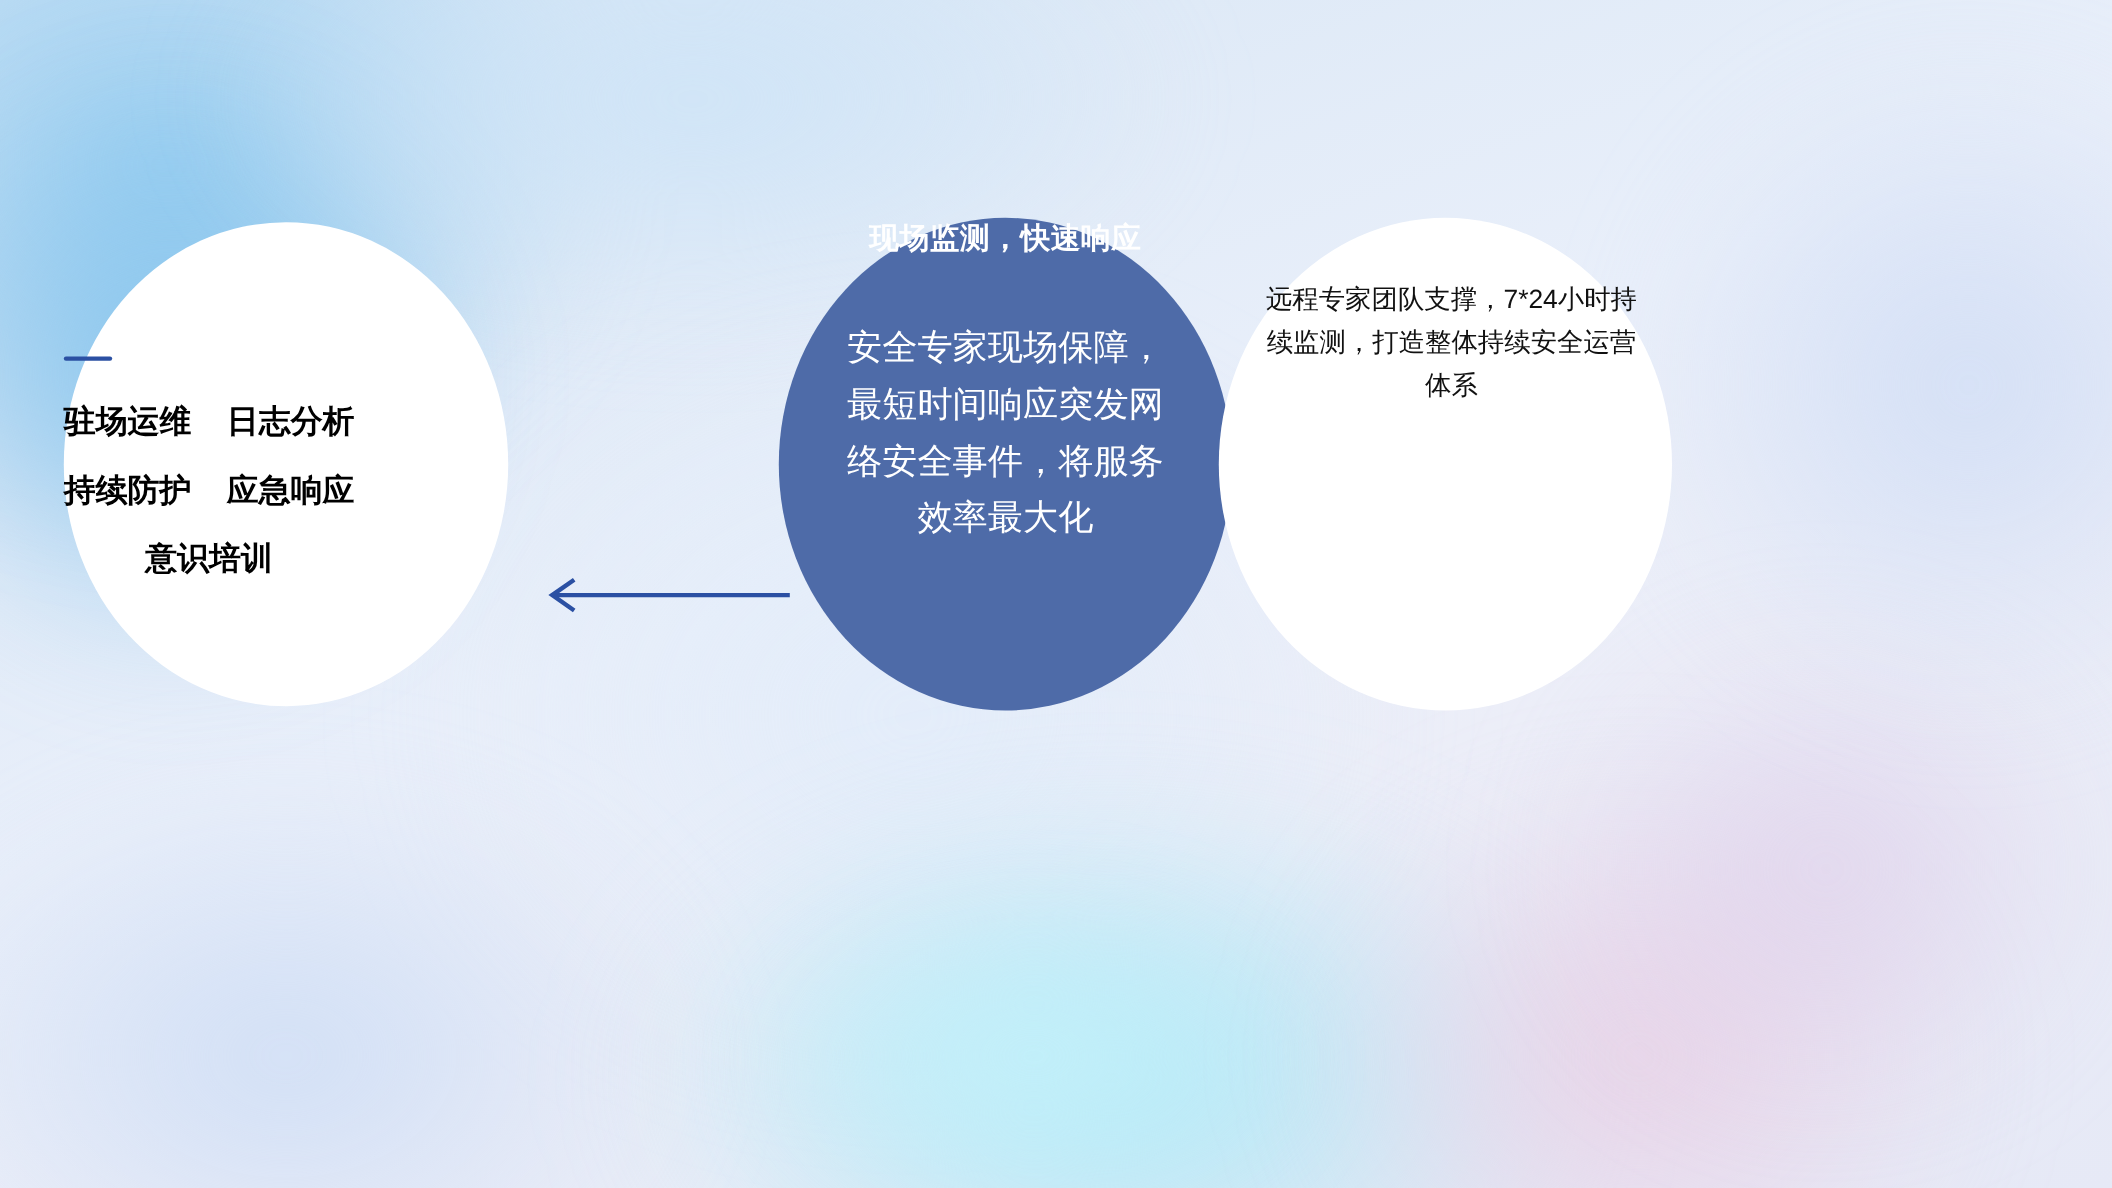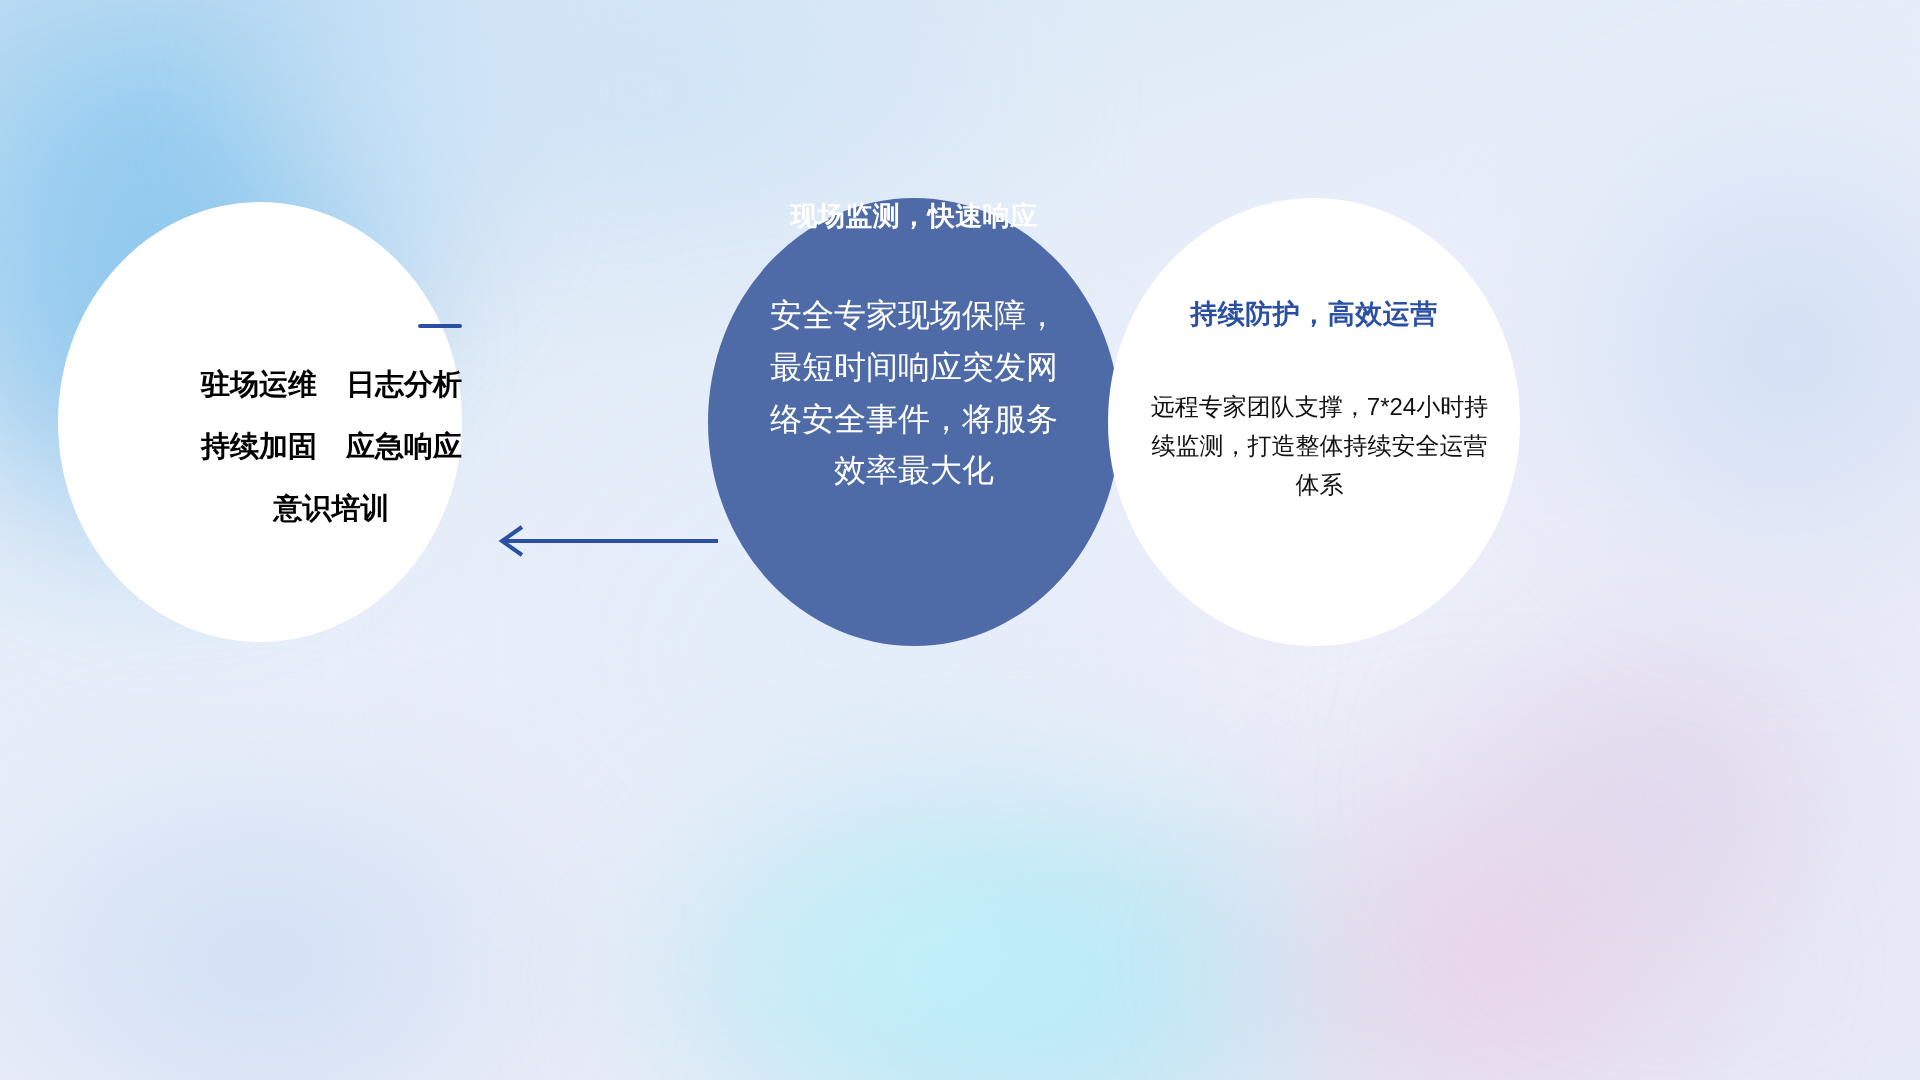--- a/index.html
+++ b/index.html
@@ -121,22 +121,21 @@
     z-index: 5;
   }
 
   
   .left-inner {
     position: absolute;
     left: 0; top: 0;
     width: 404px; height: 440px;
     display: flex;
     flex-direction: column;
-    align-items: flex-end;
-    font-family: Liberation Serif, serif;
+    align-items: flex-start;
   }
   .left-dash {
     width: 44px;
     height: 4px;
     background: #2b50a3;
     border-radius: 2px;
     margin-top: 122px;
   }
   .left-lines {
     margin-top: 42px;
@@ -236,37 +235,36 @@
   <div class="glow glow-bottomcyan2"></div>
   <div class="glow glow-pink"></div>
   <div class="glow glow-pink2"></div>
   <div class="glow glow-rightblue"></div>
 
   <div class="circle" id="circle-left">
     <div class="left-inner">
       <div class="left-dash"></div>
       <div class="left-lines">
         <div class="left-line">驻场运维    日志分析</div>
-        <div class="left-line">持续加固    应急响应</div>
+        <div class="left-line">持续防护    应急响应</div>
         <div class="left-line last">意识培训</div>
       </div>
     </div>
   </div>
 
   <div class="circle" id="circle-middle"></div>
 
   <div class="circle" id="circle-right"></div>
 
   <div class="mid-inner">
     <div class="mid-title">现场监测，快速响应</div>
     <div class="mid-body">安全专家现场保障，最短时间响应突发网络安全事件，将服务效率最大化</div>
   </div>
 
   <div class="right-inner">
-    <div class="right-title">持续防护，高效运营</div>
     <div class="right-body">远程专家团队支撑，7*24小时持续监测，打造整体持续安全运营体系</div>
   </div>
 
   <svg id="arrow" viewBox="0 0 230 42">
     <line x1="228" y1="21" x2="14" y2="21" stroke="#2b50a3" stroke-width="4"></line>
     <polyline points="32,7 12,21 32,35" fill="none" stroke="#2b50a3" stroke-width="4" stroke-linecap="butt" stroke-linejoin="miter"></polyline>
   </svg>
 
 </div>
 

